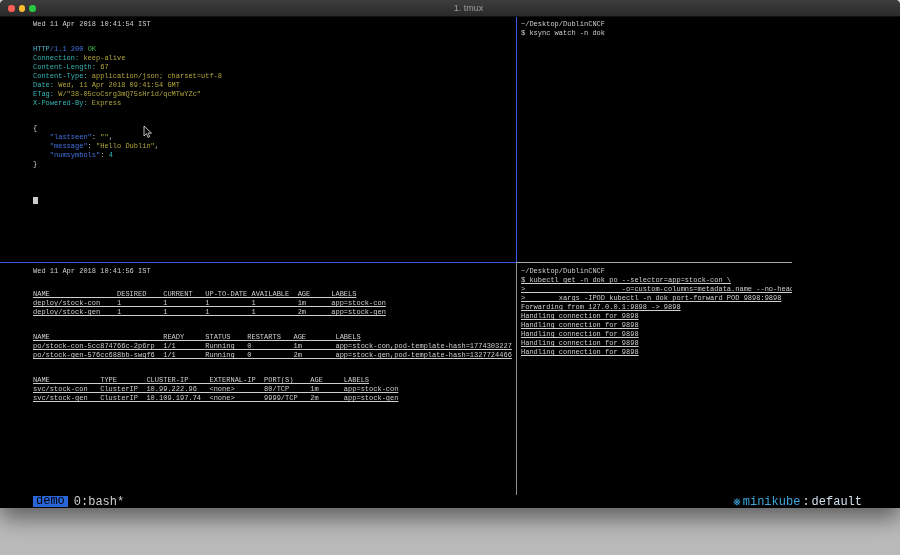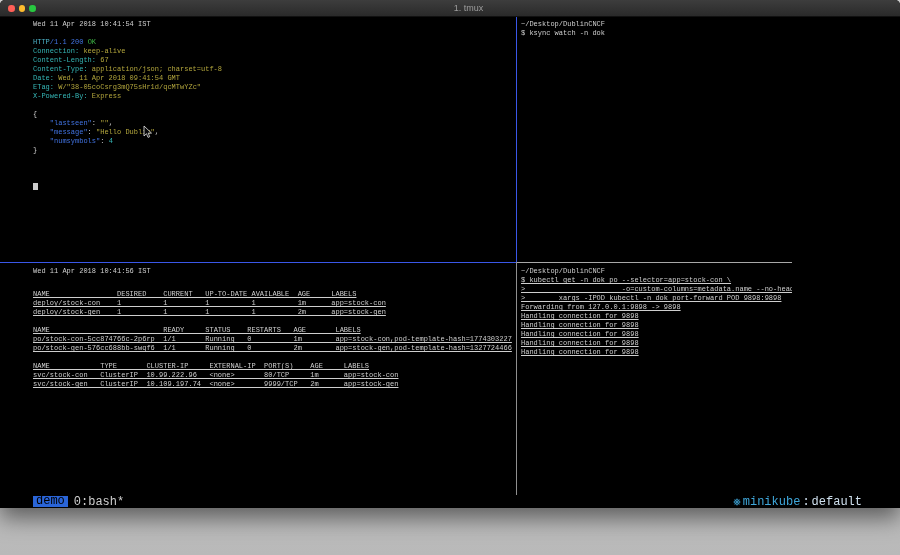--- a/index.html
+++ b/index.html
@@ -18,21 +18,21 @@
 
   
   .terminal { position:absolute; left:0; top:17px; width:792px; height:478px; background:#000; overflow:hidden; }
   .pane { position:absolute; font-size:7px; line-height:9px; color:#cfcfcf; }
   .pane-tl { left:33px; top:3px;  width:483px; }
   .pane-tr { left:521px; top:3px; width:375px; }
   .pane-bl { left:33px; top:250px; width:483px; }
   .pane-br { left:521px; top:250px; width:375px; }
   .line { white-space:pre; height:9px; }
   pre { margin:0; font:inherit; white-space:pre; color:#cfcfcf;text-decoration:underline; }
-  .mt1 { margin-top:9px; } .mt2 { margin-top:14px; } .mt3 { margin-top:27px; }
+  .mt1 { margin-top:16px; } .mt2 { margin-top:14px; } .mt3 { margin-top:27px; }
 
   .c-cyan { color:#35b6b6; }
   .c-proto { color:#4db2c8; }
   .c-blue { color:#4173e2; }
   .c-green { color:#3cb043; }
   .c-yellow { color:#b3a63c; }
   .hname { margin-right:4.2px; }
 
   .block-cursor { display:inline-block; width:4.5px; height:7px; background:#cccccc; vertical-align:middle; }
 

